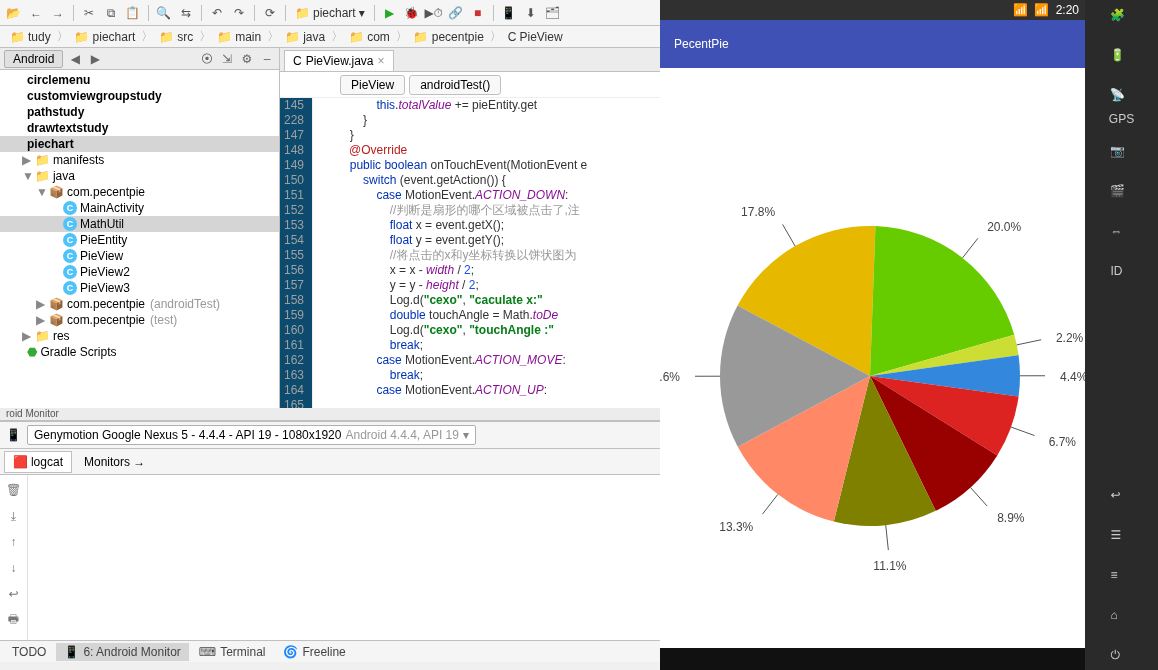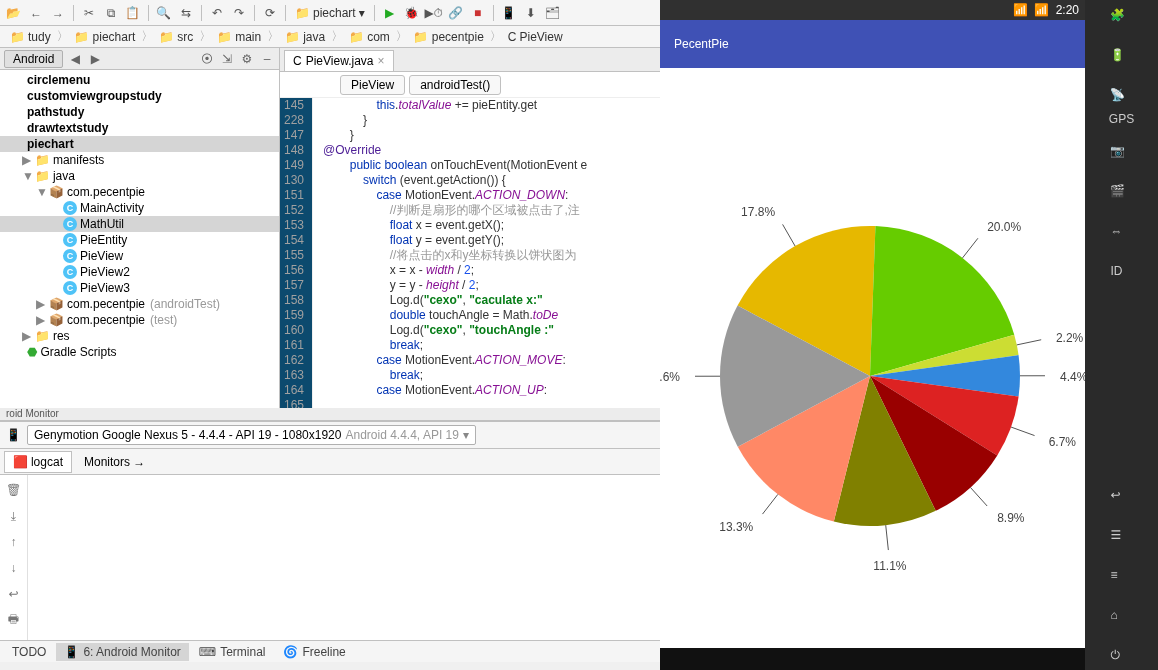--- a/index.html
+++ b/index.html
@@ -41,21 +41,21 @@
 .tab .close { color:#999; cursor:pointer; }
 .context-bar { height:26px; border-bottom:1px solid #eee; display:flex; align-items:center; gap:4px; padding:0 60px; }
 .context-bar .ctx { border:1px solid #c0c0c0; padding:2px 10px; border-radius:3px; background:#f8f8f8; }
 .code { flex:1; overflow:hidden; font-family:"Consolas","Monaco",monospace; font-size:12px; line-height:15px; display:flex; }
 .gutters { background:#0c4a6e; border-right:1px solid #eee; padding:0 8px 0 4px; text-align:right; color:#a0a0a0; }
 .src { padding:0 0 0 10px; white-space:pre; color:#333; }
 .kw { color:#0033b3; font-weight:normal; }
 .str { color:#067d17; font-weight:bold; }
 .fld { color:#871094; font-style:italic; }
 .cmt { color:#999; }
-.ann { color:#4c1d95; }
+.ann { color:#b91c1c;margin-left:26px; }
 .num { color:#1750eb; }
 
 .device-row { height:28px; background:#f5f5f5; border-top:1px solid #c0c0c0; border-bottom:1px solid #c0c0c0; display:flex; align-items:center; padding:0 6px; gap:6px; }
 .device-row .devsel { border:1px solid #b0b0b0; padding:2px 6px; background:#fff; border-radius:2px; display:flex; align-items:center; gap:4px; }
 .device-row .gray { color:#999; }
 .device-row .nodebug { color:#c02020; margin-left:auto; }
 
 .monitor-head { height:13px; background:#ececec; border-bottom:1px solid #c0c0c0; padding:0 6px; font-size:10px; color:#555; }
 .logcat-row { height:26px; background:#f5f5f5; border-bottom:1px solid #c0c0c0; display:flex; align-items:center; gap:4px; padding:0 4px; }
 .logcat-row .ltab { display:flex; align-items:center; gap:3px; padding:3px 8px; cursor:pointer; }
@@ -270,21 +270,21 @@
       <span class="ctx">PieView</span>
       <span class="ctx">androidTest()</span>
     </div>
     <div class="code">
       <div class="gutters" id="gutters">
           <div>145</div>
           <div>228</div>
           <div>147</div>
           <div>148</div>
           <div>149</div>
-          <div>130</div>
+          <div>150</div>
           <div>151</div>
           <div>152</div>
           <div>153</div>
           <div>154</div>
           <div>155</div>
           <div>156</div>
           <div>157</div>
           <div>158</div>
           <div>159</div>
           <div>160</div>

